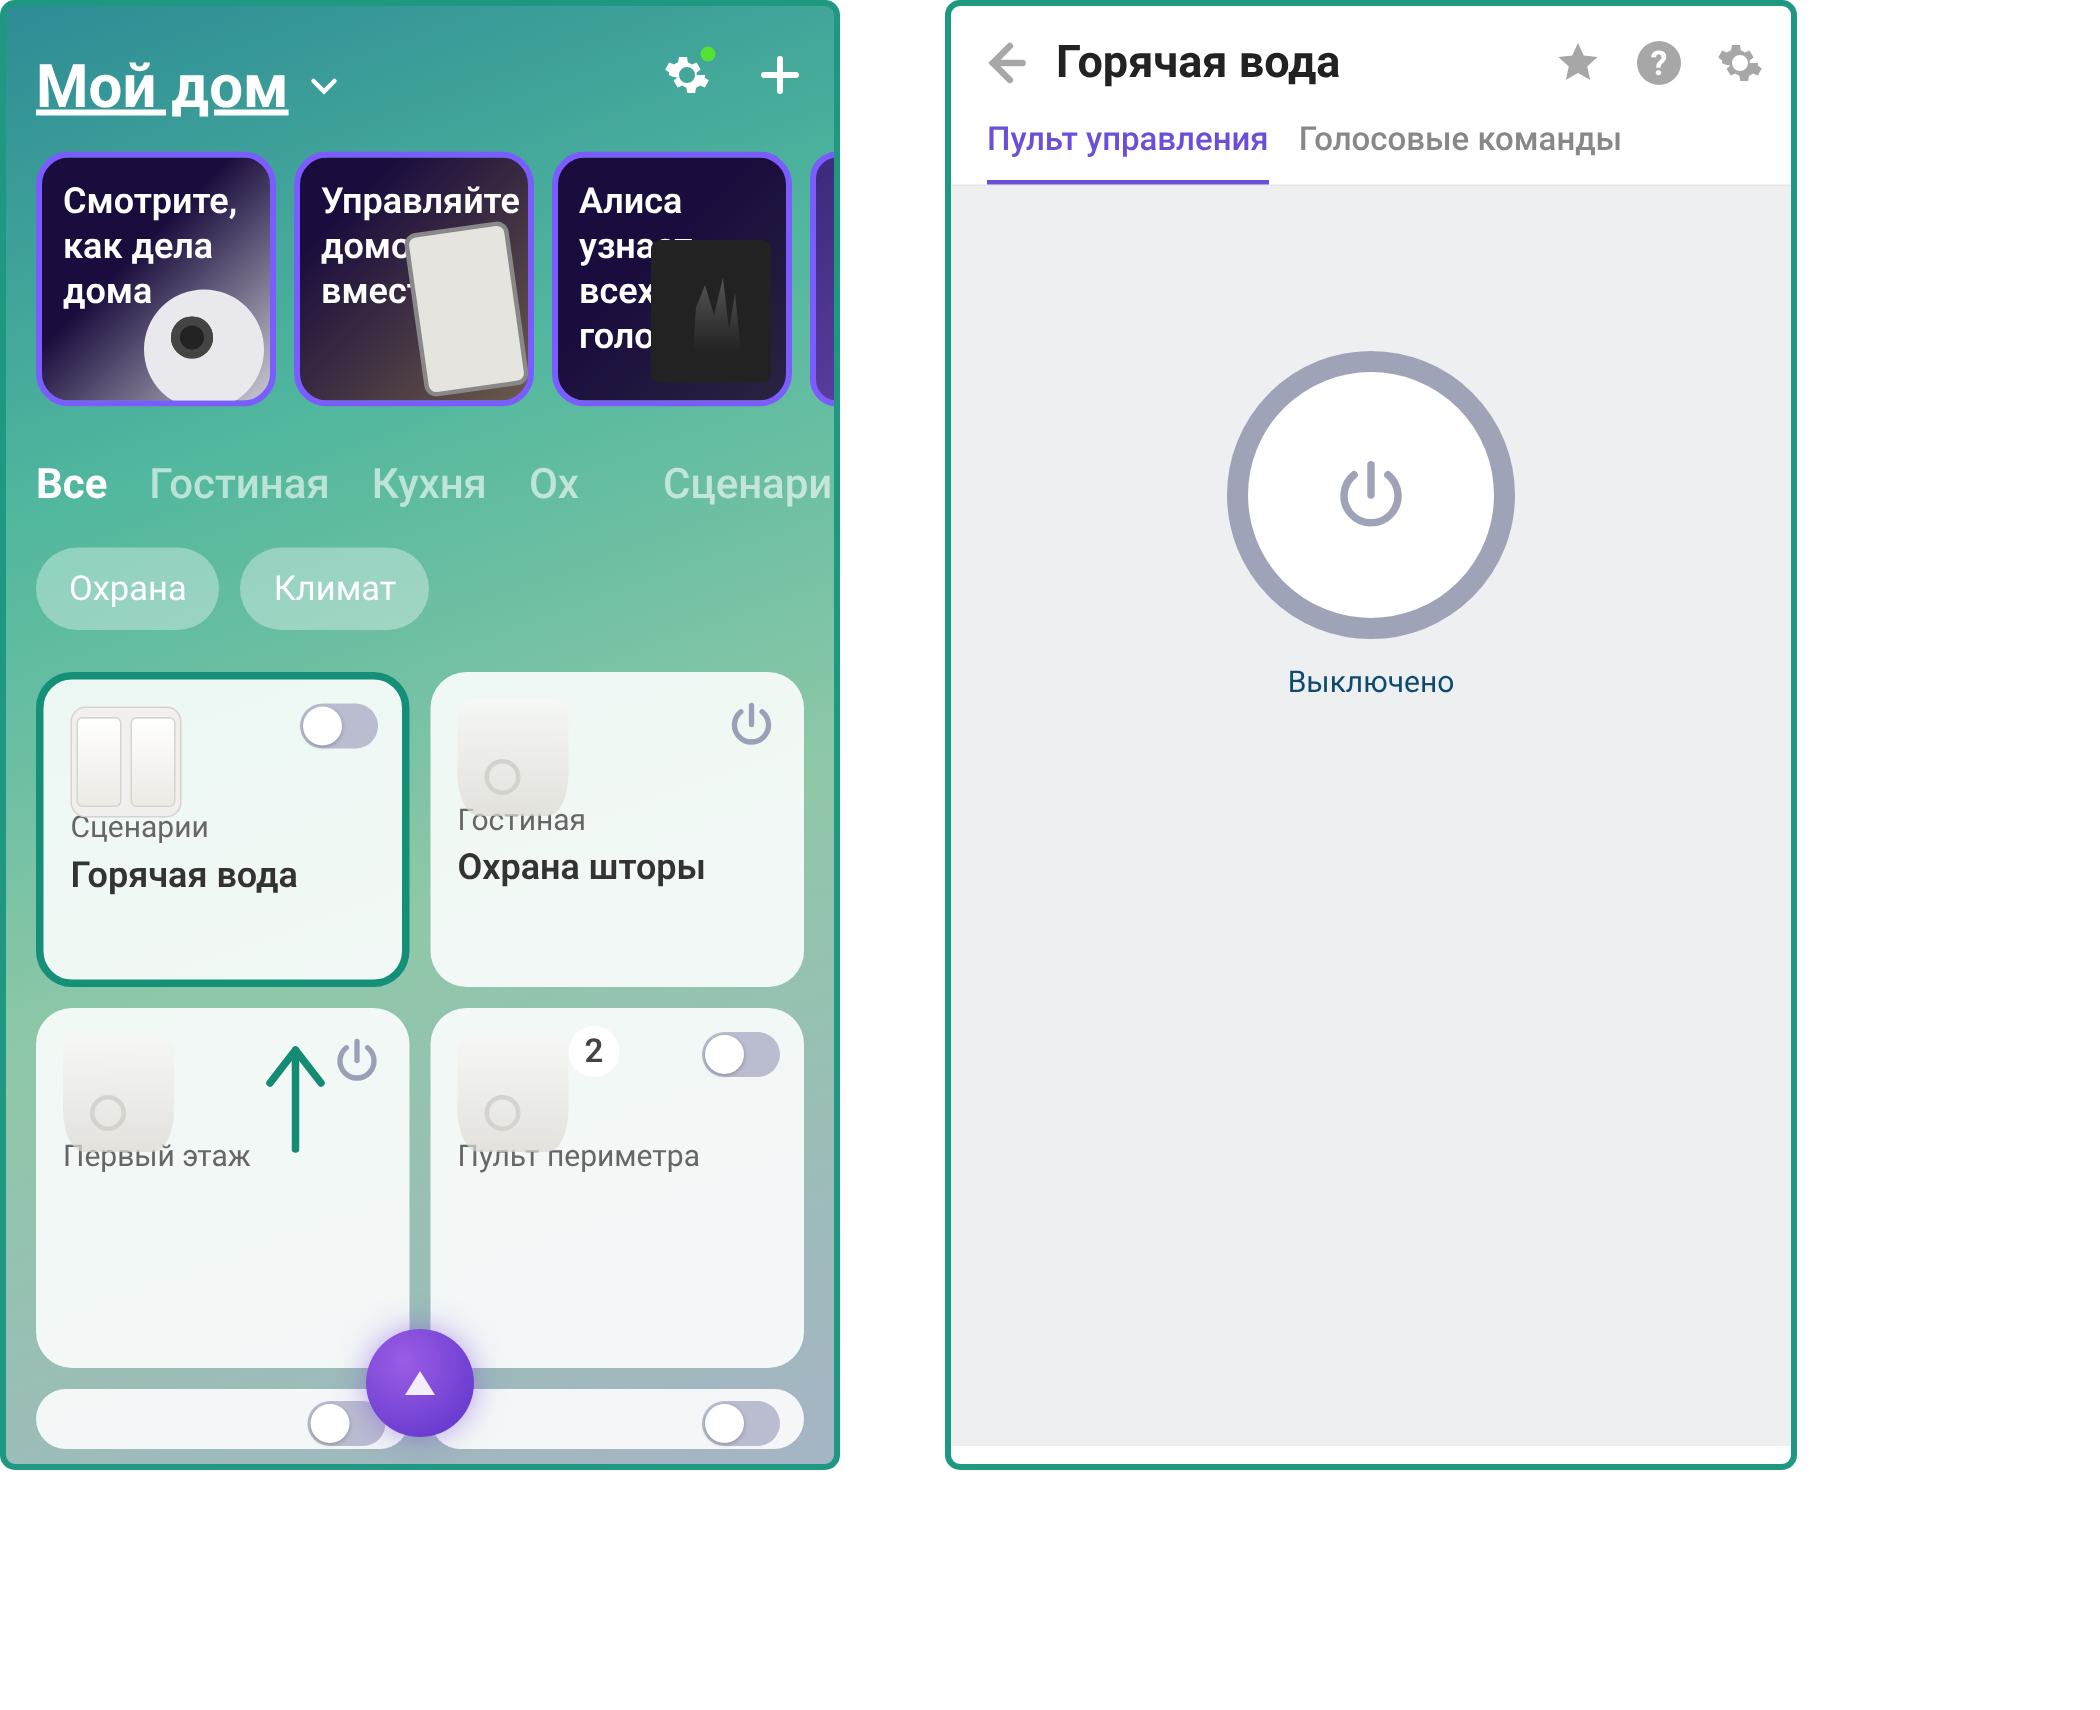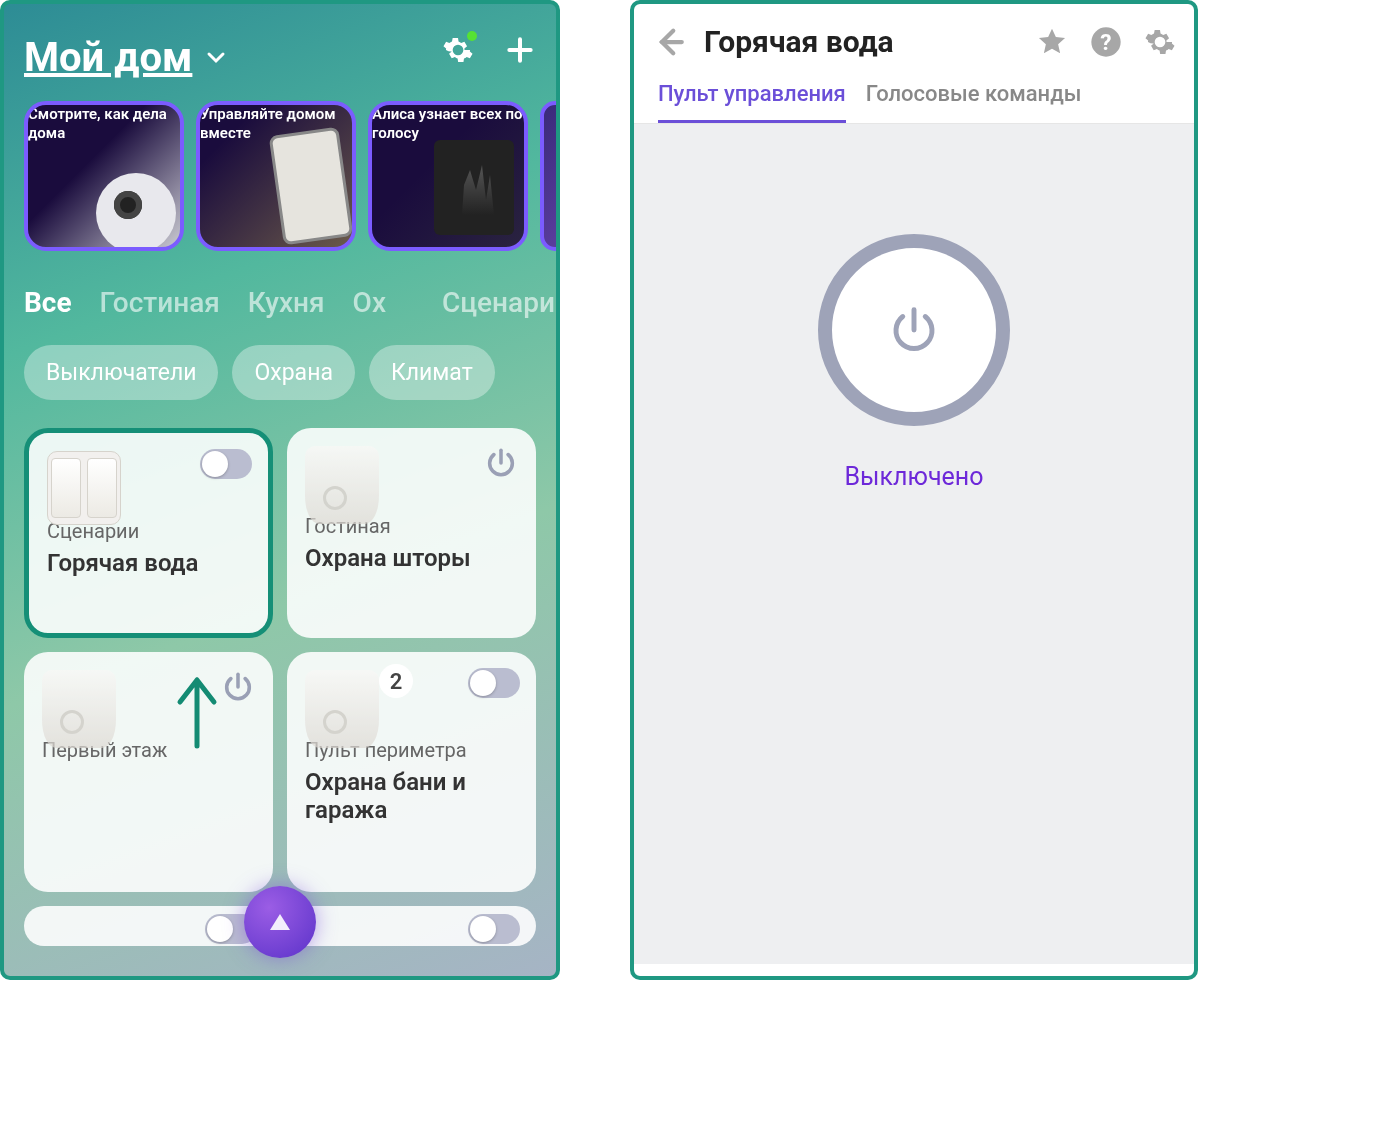--- a/index.html
+++ b/index.html
@@ -49,25 +49,26 @@
     background: #56e233;
     border-radius: 50%;
   }
   .story-row {
     display: flex;
     gap: 12px;
     padding: 0 20px;
     overflow: hidden;
   }
   .story {
-    width: 160px; height: 150px;
+    width: 160px; height: 170px;
     border-radius: 22px;
     position: relative;
     flex: 0 0 160px;
-    font-size: 15px;
+    padding: 14px;
+    font-size: 24px;
     font-weight: 600;
     line-height: 1.25;
     color: #fff;
     overflow: hidden;
   }
   .story.active { border: 4px solid #7b5cff; }
   .story1 { background: linear-gradient(135deg, #1a0c3d 40%, #c9c9d1 100%); }
   .story2 { background: linear-gradient(135deg, #1a0c3d 20%, #6b5a4a 100%); }
   .story3 { background: linear-gradient(135deg, #1a0c3d 40%, #2a2340 100%); }
   .story4 { background: linear-gradient(135deg, #3a2a7a, #5c3ea0); }
@@ -239,21 +240,21 @@
   }
   .power-ring {
     width: 192px; height: 192px;
     border: 14px solid #9ea3b8;
     border-radius: 50%;
     display:flex; align-items:center; justify-content:center;
     background:#fff;
     cursor:pointer;
     color:#9ea3b8;
   }
-  .power-status { margin-top: 36px; font-size: 25px; color:#6d28d9; }
+  .power-status { margin-top: 16px; font-size: 20px; color:#0c4a6e; }
 
   svg { display:block; }
 </style>
 </head>
 <body>
 
 <div class="phone left">
   <div class="left-header">
     <div class="home-title">
       <span>Мой дом</span>
@@ -297,21 +298,20 @@
   <div class="room-tabs">
     <span class="room-tab active">Все</span>
     <span class="room-tab">Гостиная</span>
     <span class="room-tab">Кухня</span>
     <span class="room-tab">Ох</span>
     <span class="room-sep"></span>
     <span class="room-tab">Сценарии</span>
   </div>
 
   <div class="filter-chips">
-    <span class="chip">Выключатели</span>
     <span class="chip">Охрана</span>
     <span class="chip">Климат</span>
   </div>
 
   <div class="device-grid">
     <div class="device-card selected">
       <div class="device-icon">
           <div class="switch-img"></div>
         </div>
       <div class="toggle"></div>
@@ -348,21 +348,20 @@
       </span>
       <div class="device-room">Первый этаж</div>
     </div>
     <div class="device-card" style="min-height:240px;">
       <div class="device-icon">
           <div class="hub-img"></div>
         </div>
       <div class="badge-count">2</div>
       <div class="toggle"></div>
       <div class="device-room">Пульт периметра</div>
-      <div class="device-name">Охрана бани и гаража</div>
     </div>
     <div class="device-card" style="min-height:40px; padding:10px 18px;">
       <div class="toggle" style="top:8px;"></div>
     </div>
     <div class="device-card" style="min-height:40px; padding:10px 18px;">
       <div class="toggle" style="top:8px;"></div>
     </div>
   </div>
 
   <div class="alice-fab"></div>

